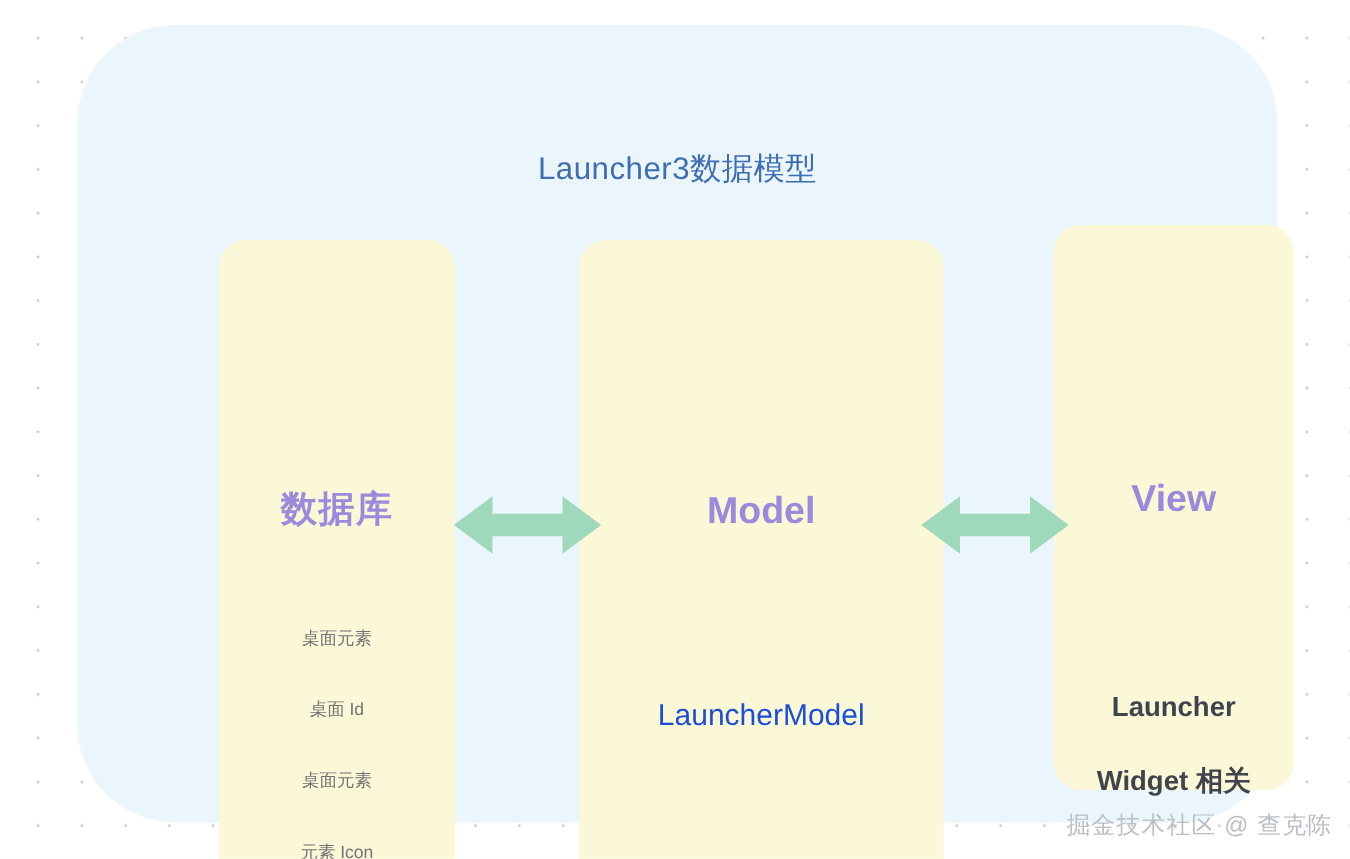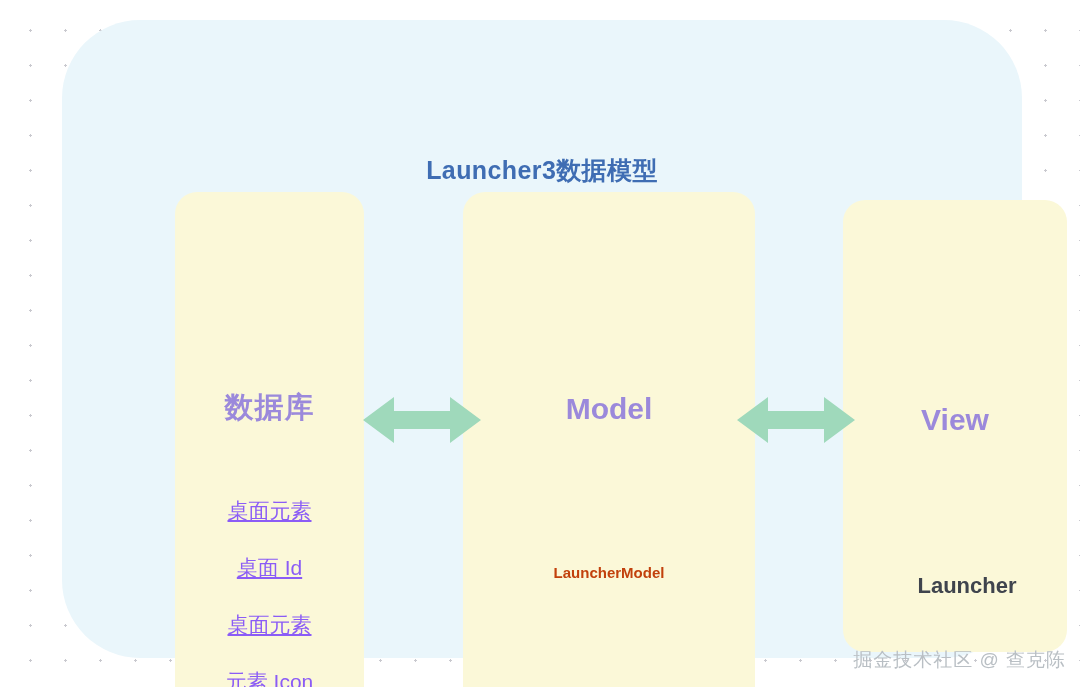--- a/index.html
+++ b/index.html
@@ -38,34 +38,33 @@
   }
 
   #diagram-title {
     position: absolute;
     left: 0;
     top: 98px;
     width: 100%;
     text-align: center;
     color: #3f6db3;
     font-size: 25px;
-    font-weight: 700;
+    font-weight: 400;
     letter-spacing: 0.4px;
     white-space: nowrap;
-    margin-top: 36px;
   }
 
   .column-card {
     position: absolute;
     background-color: #fbf8d8;
     border-radius: 22px;
   }
   #card-database { left: 113px; top: 172px; width: 189px; height: 549px; }
   #card-model    { left: 401px; top: 172px; width: 292px; height: 527px; }
-  #card-view     { left: 781px; top: 180px; width: 224px; height: 452px; }
+  #card-view     { left: 781px; top: 160px; width: 192px; height: 452px; }
 
   .card-header {
     position: absolute;
     left: 0;
     width: 100%;
     text-align: center;
     color: #9b89db;
     font-weight: bold;
     white-space: nowrap;
   }
@@ -76,37 +75,36 @@
   .card-body {
     position: absolute;
     left: 0;
     width: 100%;
     text-align: center;
     color: #3f444d;
   }
 
   .db-list { top: 290px; }
   .db-item {
-    font-size: 21px;
+    font-size: 14px;
     line-height: 57px;
     white-space: nowrap;
-    color: #8b5cf6;
-    text-decoration: underline;
+    color: #737373;
   }
 
   .model-list { top: 352px; }
   .model-item {
-    font-size: 15px;
-    font-weight: bold;
+    font-size: 24px;
+    font-weight: normal;
     line-height: 58px;
     white-space: nowrap;
-    color: #c2410c;
+    color: #1d4ed8;
   }
 
-  .view-list { top: 356px; padding-left: 12px; }
+  .view-list { top: 356px; }
   .view-item {
     font-size: 22px;
     font-weight: bold;
     line-height: 59px;
     white-space: nowrap;
     color: #3f444d;
   }
 
   
   .arrow-double {
@@ -152,20 +150,21 @@
     <div class="card-header">Model</div>
     <div class="card-body model-list">
       <div class="model-item">LauncherModel</div>
     </div>
   </div>
 
   <div id="card-view" class="column-card">
     <div class="card-header">View</div>
     <div class="card-body view-list">
       <div class="view-item">Launcher</div>
+      <div class="view-item">Widget 相关</div>
     </div>
   </div>
 
   <svg id="arrow-db-model" class="arrow-double" viewBox="0 0 118 62">
     <polygon points="0,31 31,8 31,22 87,22 87,8 118,31 87,54 87,40 31,40 31,54" fill="#9fd9bb"></polygon>
   </svg>
 
   <svg id="arrow-model-view" class="arrow-double" viewBox="0 0 118 62">
     <polygon points="0,31 31,8 31,22 87,22 87,8 118,31 87,54 87,40 31,40 31,54" fill="#9fd9bb"></polygon>
   </svg>

